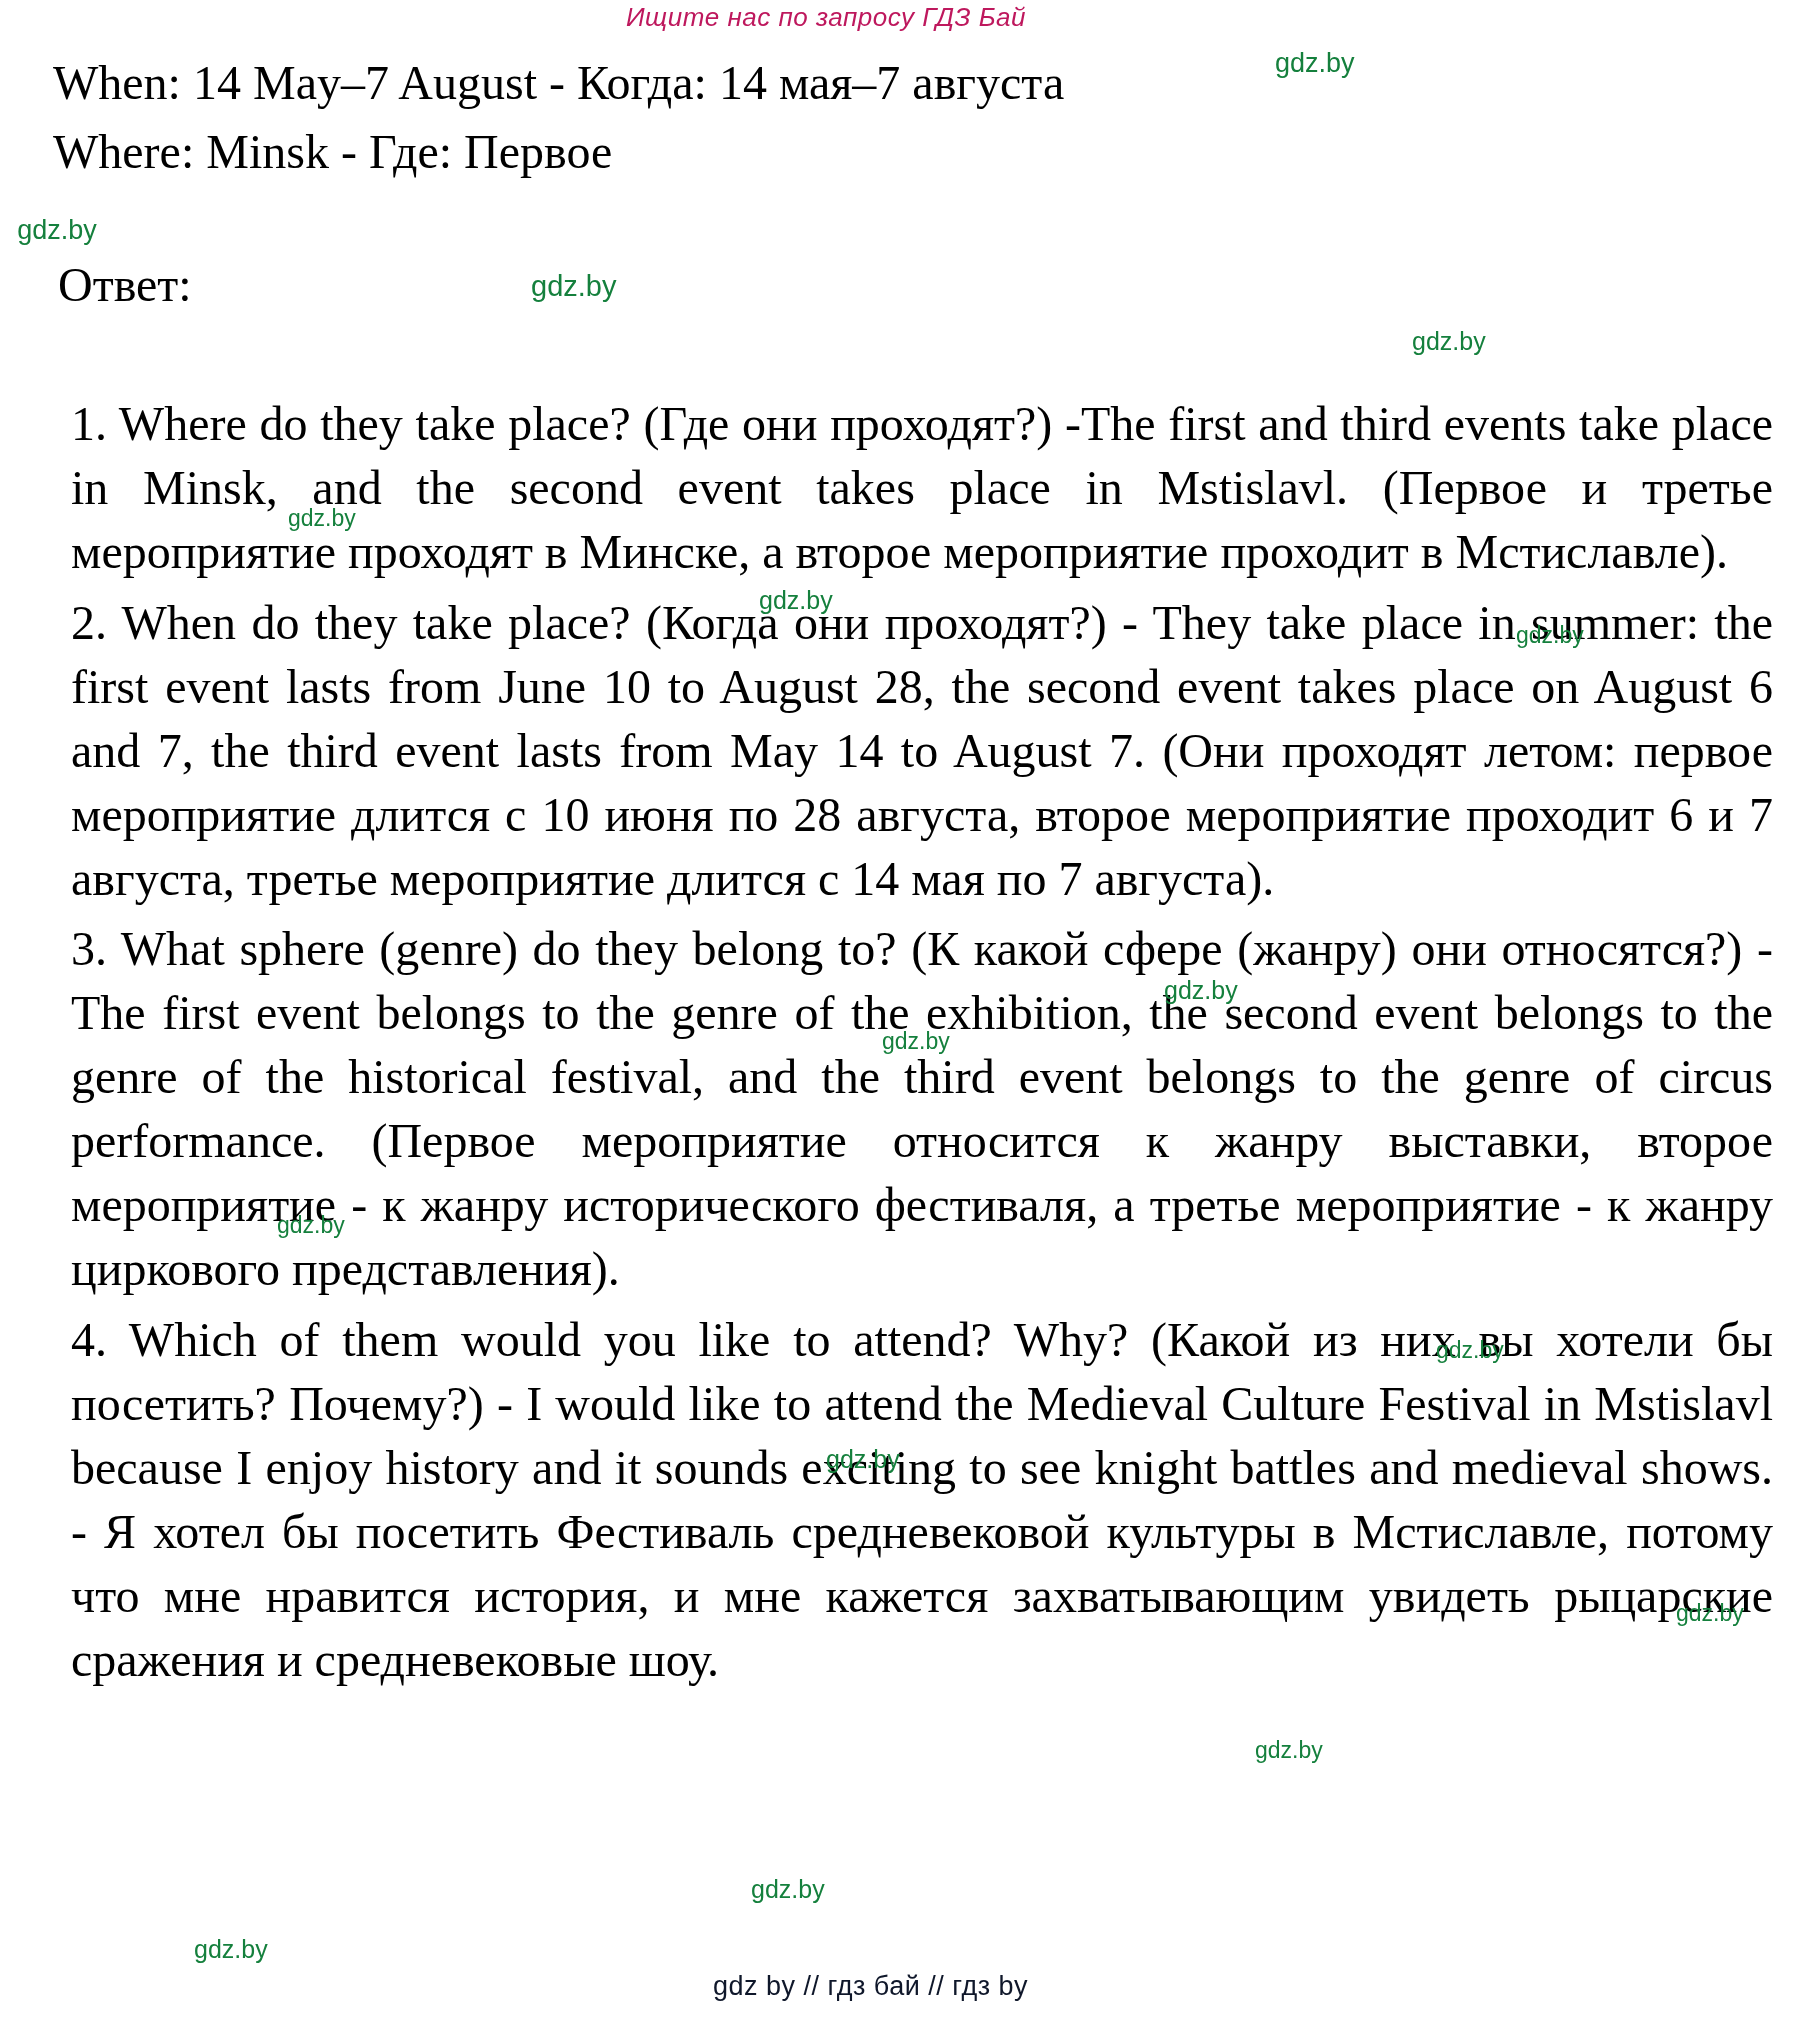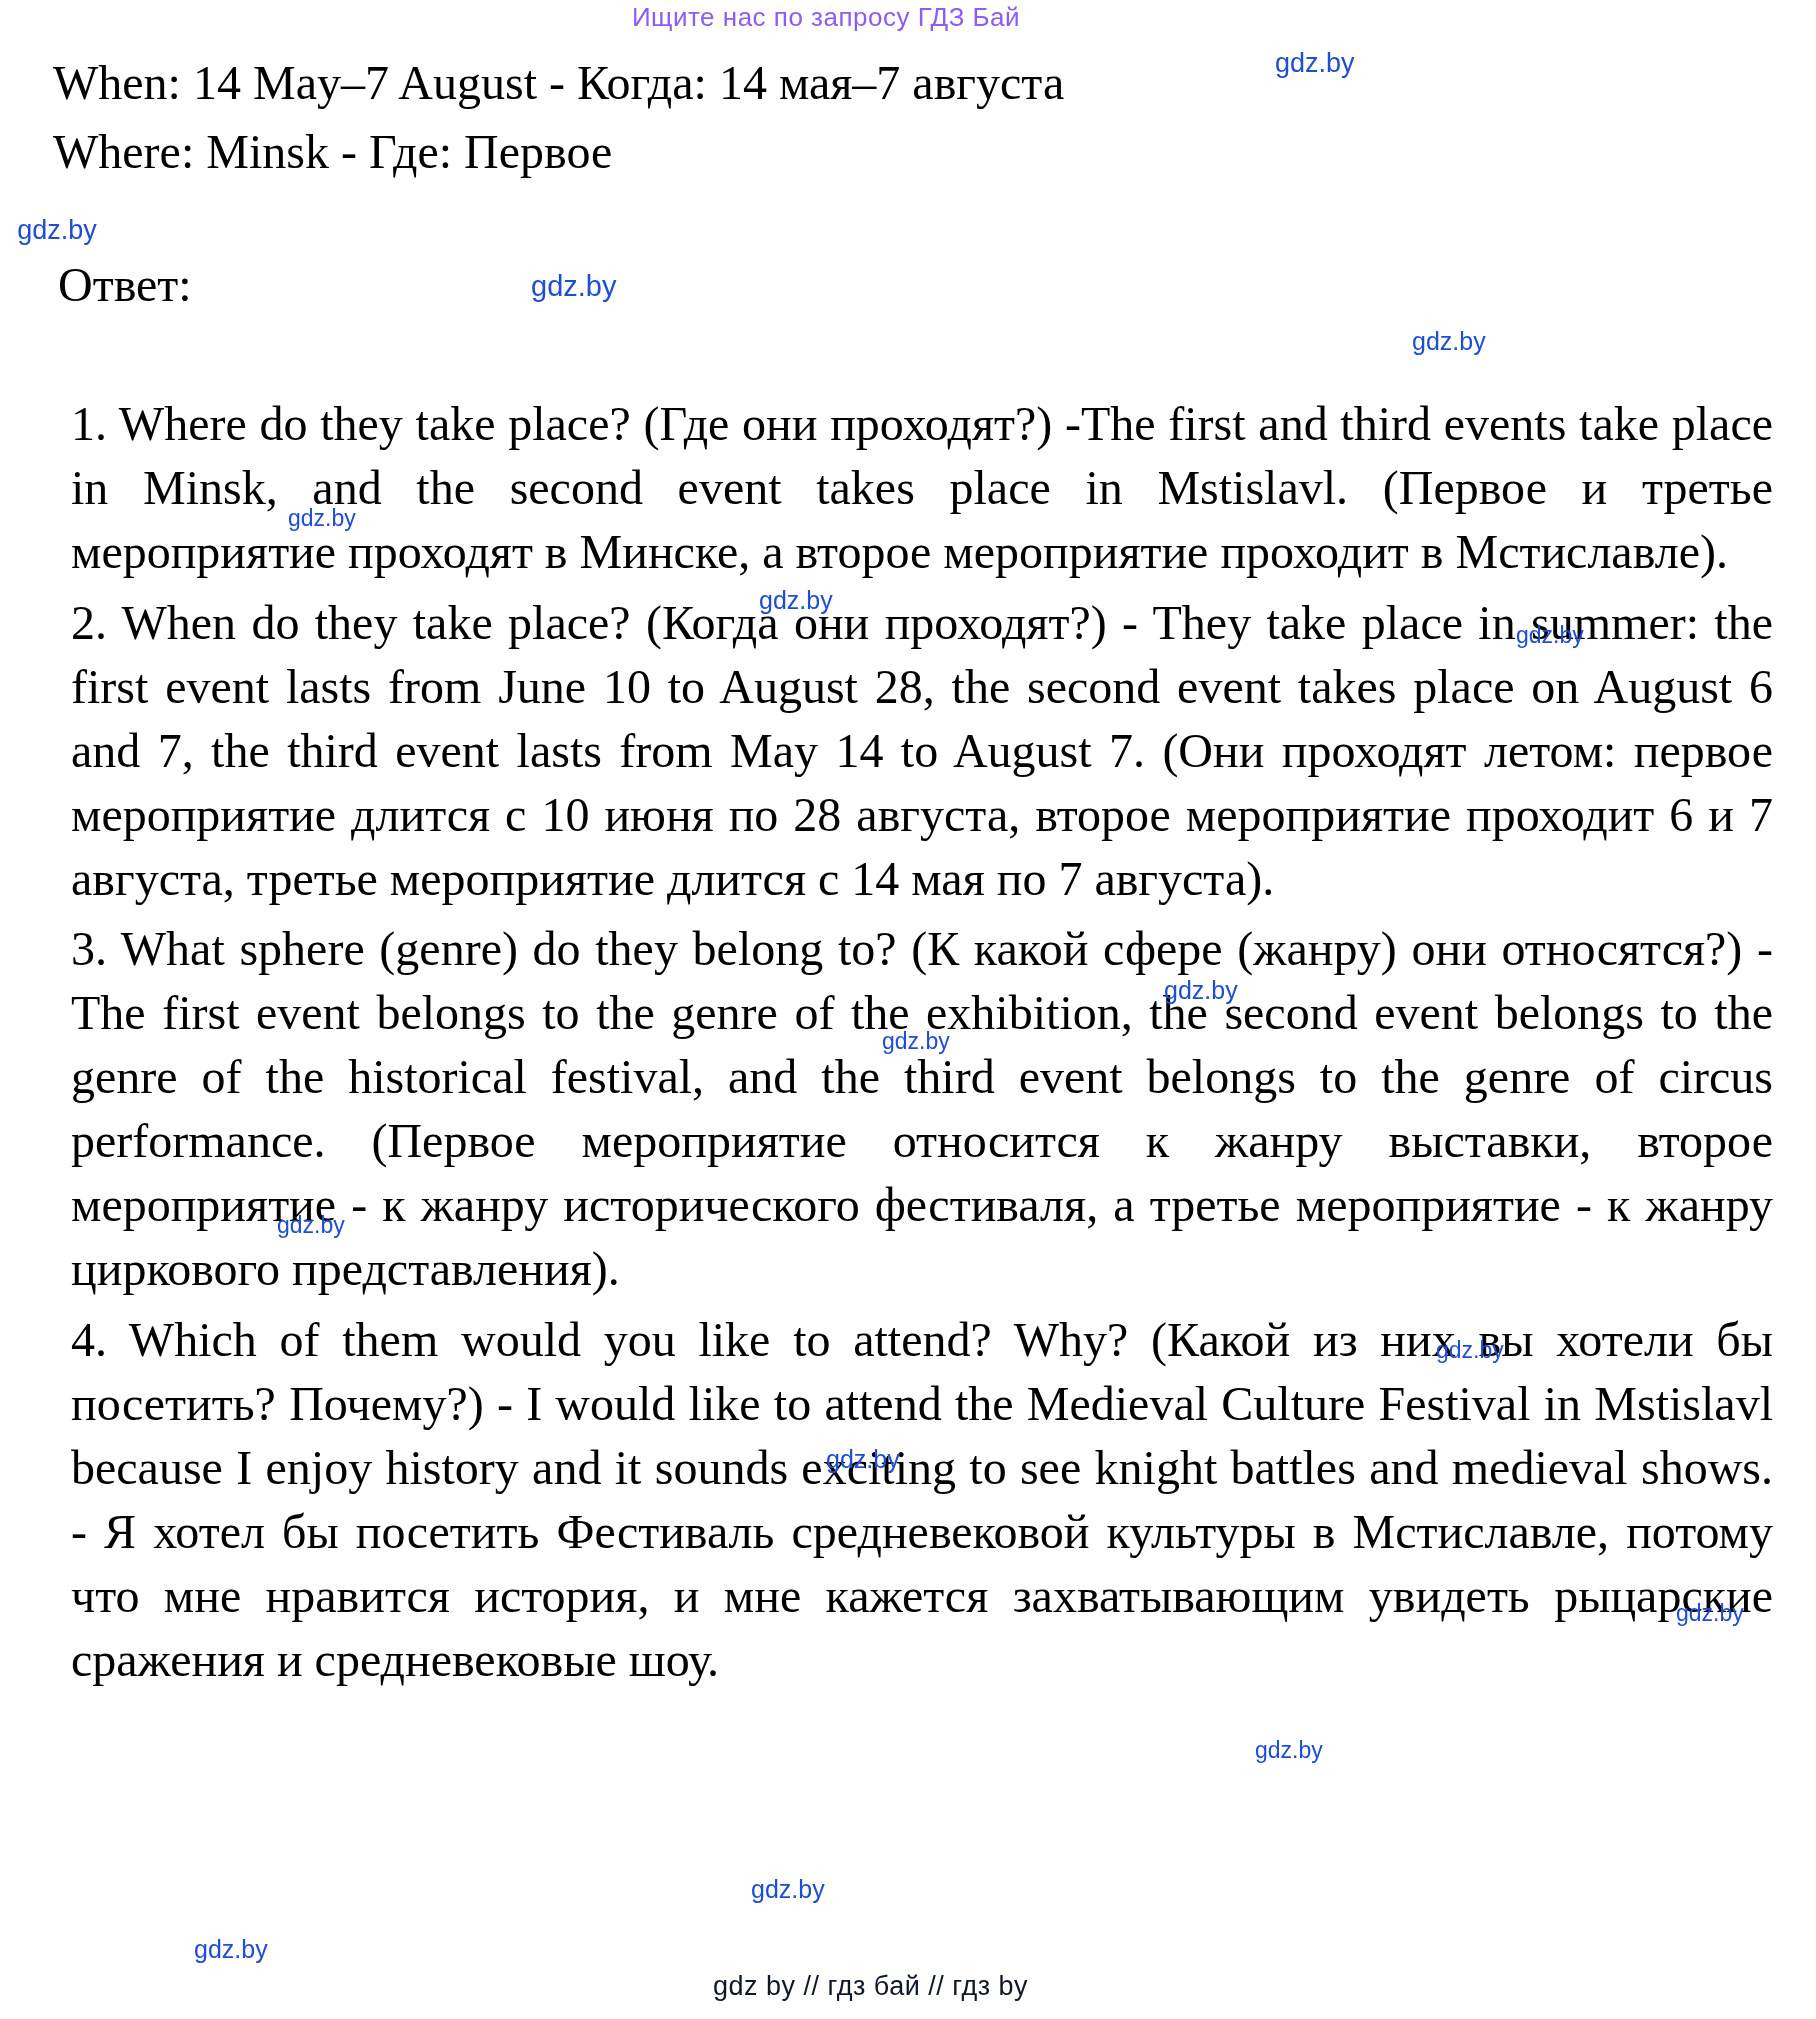--- a/index.html
+++ b/index.html
@@ -52,41 +52,41 @@
     line-height: 64px;
     text-align: justify;
   }
   .body-text p {
     margin: 0 0 6.7px 0;
     padding: 0;
   }
   .wm {
     position: absolute;
     font-family: "Liberation Sans", sans-serif;
-    color: #1d4ed8;
+    color: #15803d;
     white-space: nowrap;
     line-height: 1;
   }
   .footer {
     position: absolute;
     top: 1971px;
     left: 0;
     width: 1741px;
     text-align: center;
     font-family: "Liberation Sans", sans-serif;
     font-size: 27px;
     letter-spacing: 0.5px;
   }
 </style>
 </head>
 <body>
 
 <div id="page">
 
-  <div class="banner" style="color: #8b5cf6;">Ищите нас по запросу ГДЗ Бай</div>
+  <div class="banner" style="color: #be185d; font-style: italic;">Ищите нас по запросу ГДЗ Бай</div>
 
   <div class="meta-block">
     <div>When: 14 May–7 August - Когда: 14 мая–7 августа</div>
     <div>Where: Minsk - Где: Первое</div>
   </div>
 
   <div class="answer-label">Ответ:</div>
 
   <div class="body-text">
     <p>1. Where do they take place? (Где они проходят?) -The first and third events take place in Minsk, and the second event takes place in Mstislavl. (Первое и третье мероприятие проходят в Минске, а второе мероприятие проходит в Мстиславле).</p>

